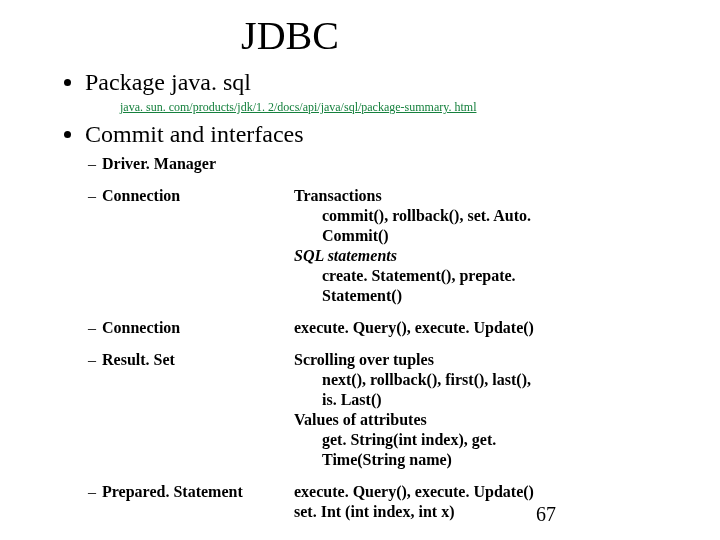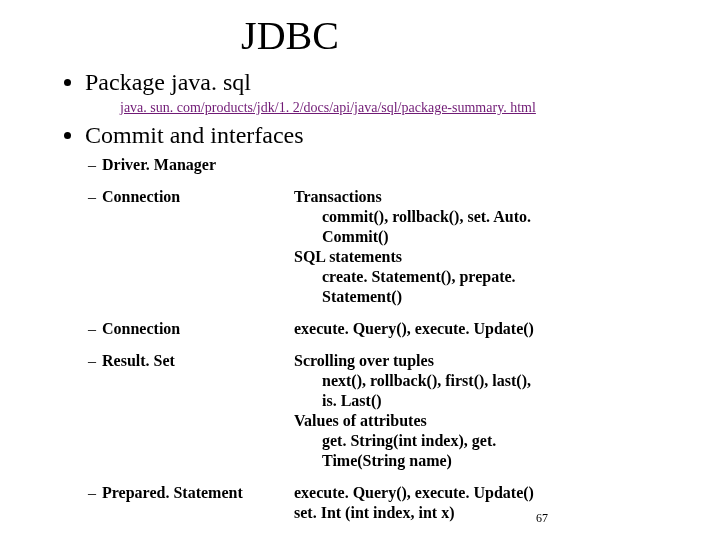--- a/index.html
+++ b/index.html
@@ -28,22 +28,22 @@
     list-style: disc;
     margin: 0;
     padding-left: 28px;
   }
   ul.top > li {
     font-size: 24px;
     margin: 4px 0 4px 17px;
   }
   .link {
     display: block;
-    font-size: 14px;
-    color: #701a75;
+    font-size: 12px;
+    color: #15803d;
     text-decoration: underline;
     margin: 2px 0 6px 80px;
   }
   .items {
     margin: 6px 0 0 48px;
   }
   .row {
     display: flex;
     align-items: flex-start;
     margin-bottom: 12px;
@@ -63,23 +63,23 @@
     flex: 1;
     font-weight: bold;
   }
   .desc .sub {
     display: block;
     padding-left: 28px;
     font-weight: bold;
   }
   .pagenum {
     position: absolute;
-    right: 32px;
+    right: 24px;
     bottom: 14px;
-    font-size: 12px;
+    font-size: 20px;
   }
 </style>
 </head>
 <body>
 
 <div class="slide">
   <h1 class="title">JDBC</h1>
 
   <ul class="top">
     <li>Package java. sql</li>
@@ -94,21 +94,21 @@
       <div class="row">
         <div class="dash">–</div>
         <div class="name">Driver. Manager</div>
       </div>
       <div class="row">
         <div class="dash">–</div>
         <div class="name">Connection</div>
         <div class="desc">
           <span style="display: block;">Transactions</span>
           <span class="sub">commit(), rollback(), set. Auto. Commit()</span>
-          <span style="display: block;">SQL statements</span>
+          <span style="display: block; font-style: italic;">SQL statements</span>
           <span class="sub">create. Statement(), prepate. Statement()</span>
         </div>
       </div>
       <div class="row">
         <div class="dash">–</div>
         <div class="name">Connection</div>
         <div class="desc">
           <span style="display: block;">execute. Query(), execute. Update()</span>
         </div>
       </div>

